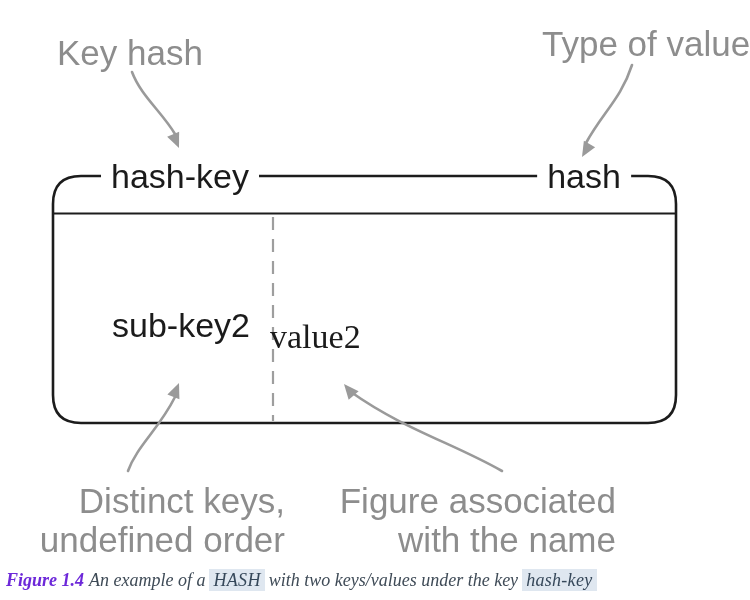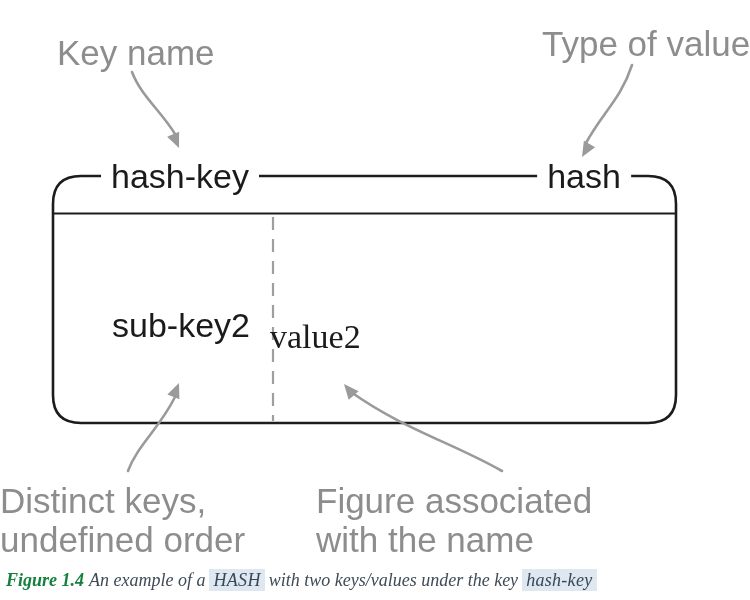--- a/index.html
+++ b/index.html
@@ -8,45 +8,45 @@
     overflow:hidden;font-family:"Liberation Sans",sans-serif;
   }
   .layer{position:absolute;left:0;top:0;width:750px;height:600px;pointer-events:none;}
   .txt{position:absolute;white-space:nowrap;}
   .lbl-gray{color:#8d8d8d;font-size:35px;line-height:39px;}
   .lbl-black{color:#1b1b1b;font-size:34px;line-height:38px;}
   .title-on-border{
     transform:translate(-50%,-50%);background:#ffffff;padding:0 10px;
     color:#1b1b1b;font-size:34px;line-height:42px;
   }
-  .center-block{position:absolute;text-align:left;color:#8d8d8d;font-size:35px;line-height:39px;}
+  .center-block{position:absolute;text-align:right;color:#8d8d8d;font-size:35px;line-height:39px;}
   .caption{
     position:absolute;left:6px;top:570px;width:740px;
     font-family:"Liberation Serif",serif;font-style:italic;font-size:18px;
     color:#3f4b57;white-space:nowrap;
   }
-  .caption .fig{color:#15803d;font-weight:600;margin-right:5px;}
+  .caption .fig{color:#6d28d9;font-weight:600;margin-right:5px;}
   .caption .seg{margin-right:4px;}
   .caption .hl{
     background:#dfe7f0;color:#36485a;padding:1px 4px;margin-right:4px;
     letter-spacing:.3px;
   }
 </style>
 </head>
 <body>
 
 <div class="stage">
 
   <svg class="layer" viewBox="0 0 750 600">
     <path d="M53,204 Q53,176 81,176 L648,176 Q676,176 676,204 L676,395 Q676,423 648,423 L81,423 Q53,423 53,395 Z" fill="none" stroke="#1c1c1c" stroke-width="2.6"></path>
     <path d="M53,213.5 L676,213.5" fill="none" stroke="#1c1c1c" stroke-width="2.2"></path>
     <path d="M273,217 L273,421" fill="none" stroke="#9e9e9e" stroke-width="2.2" stroke-dasharray="13 9"></path>
   </svg>
 
-  <div class="txt lbl-gray" style="left:57px;top:33px;">Key name</div>
+  <div class="txt lbl-gray" style="left:57px;top:33px;">Key hash</div>
 
   <div class="txt lbl-gray" style="left:542px;top:24px;">Type of value</div>
 
   <div class="txt title-on-border" style="left:180px;top:176px;">hash-key</div>
 
   <div class="txt title-on-border" style="left:584px;top:176px;">hash</div>
 
 
   <div class="txt lbl-black" style="left:112px;top:306px;">sub-key2</div>
   <div class="txt lbl-black" style="left:270px;top:318px;font-family:Liberation Serif, serif;">value2</div>

